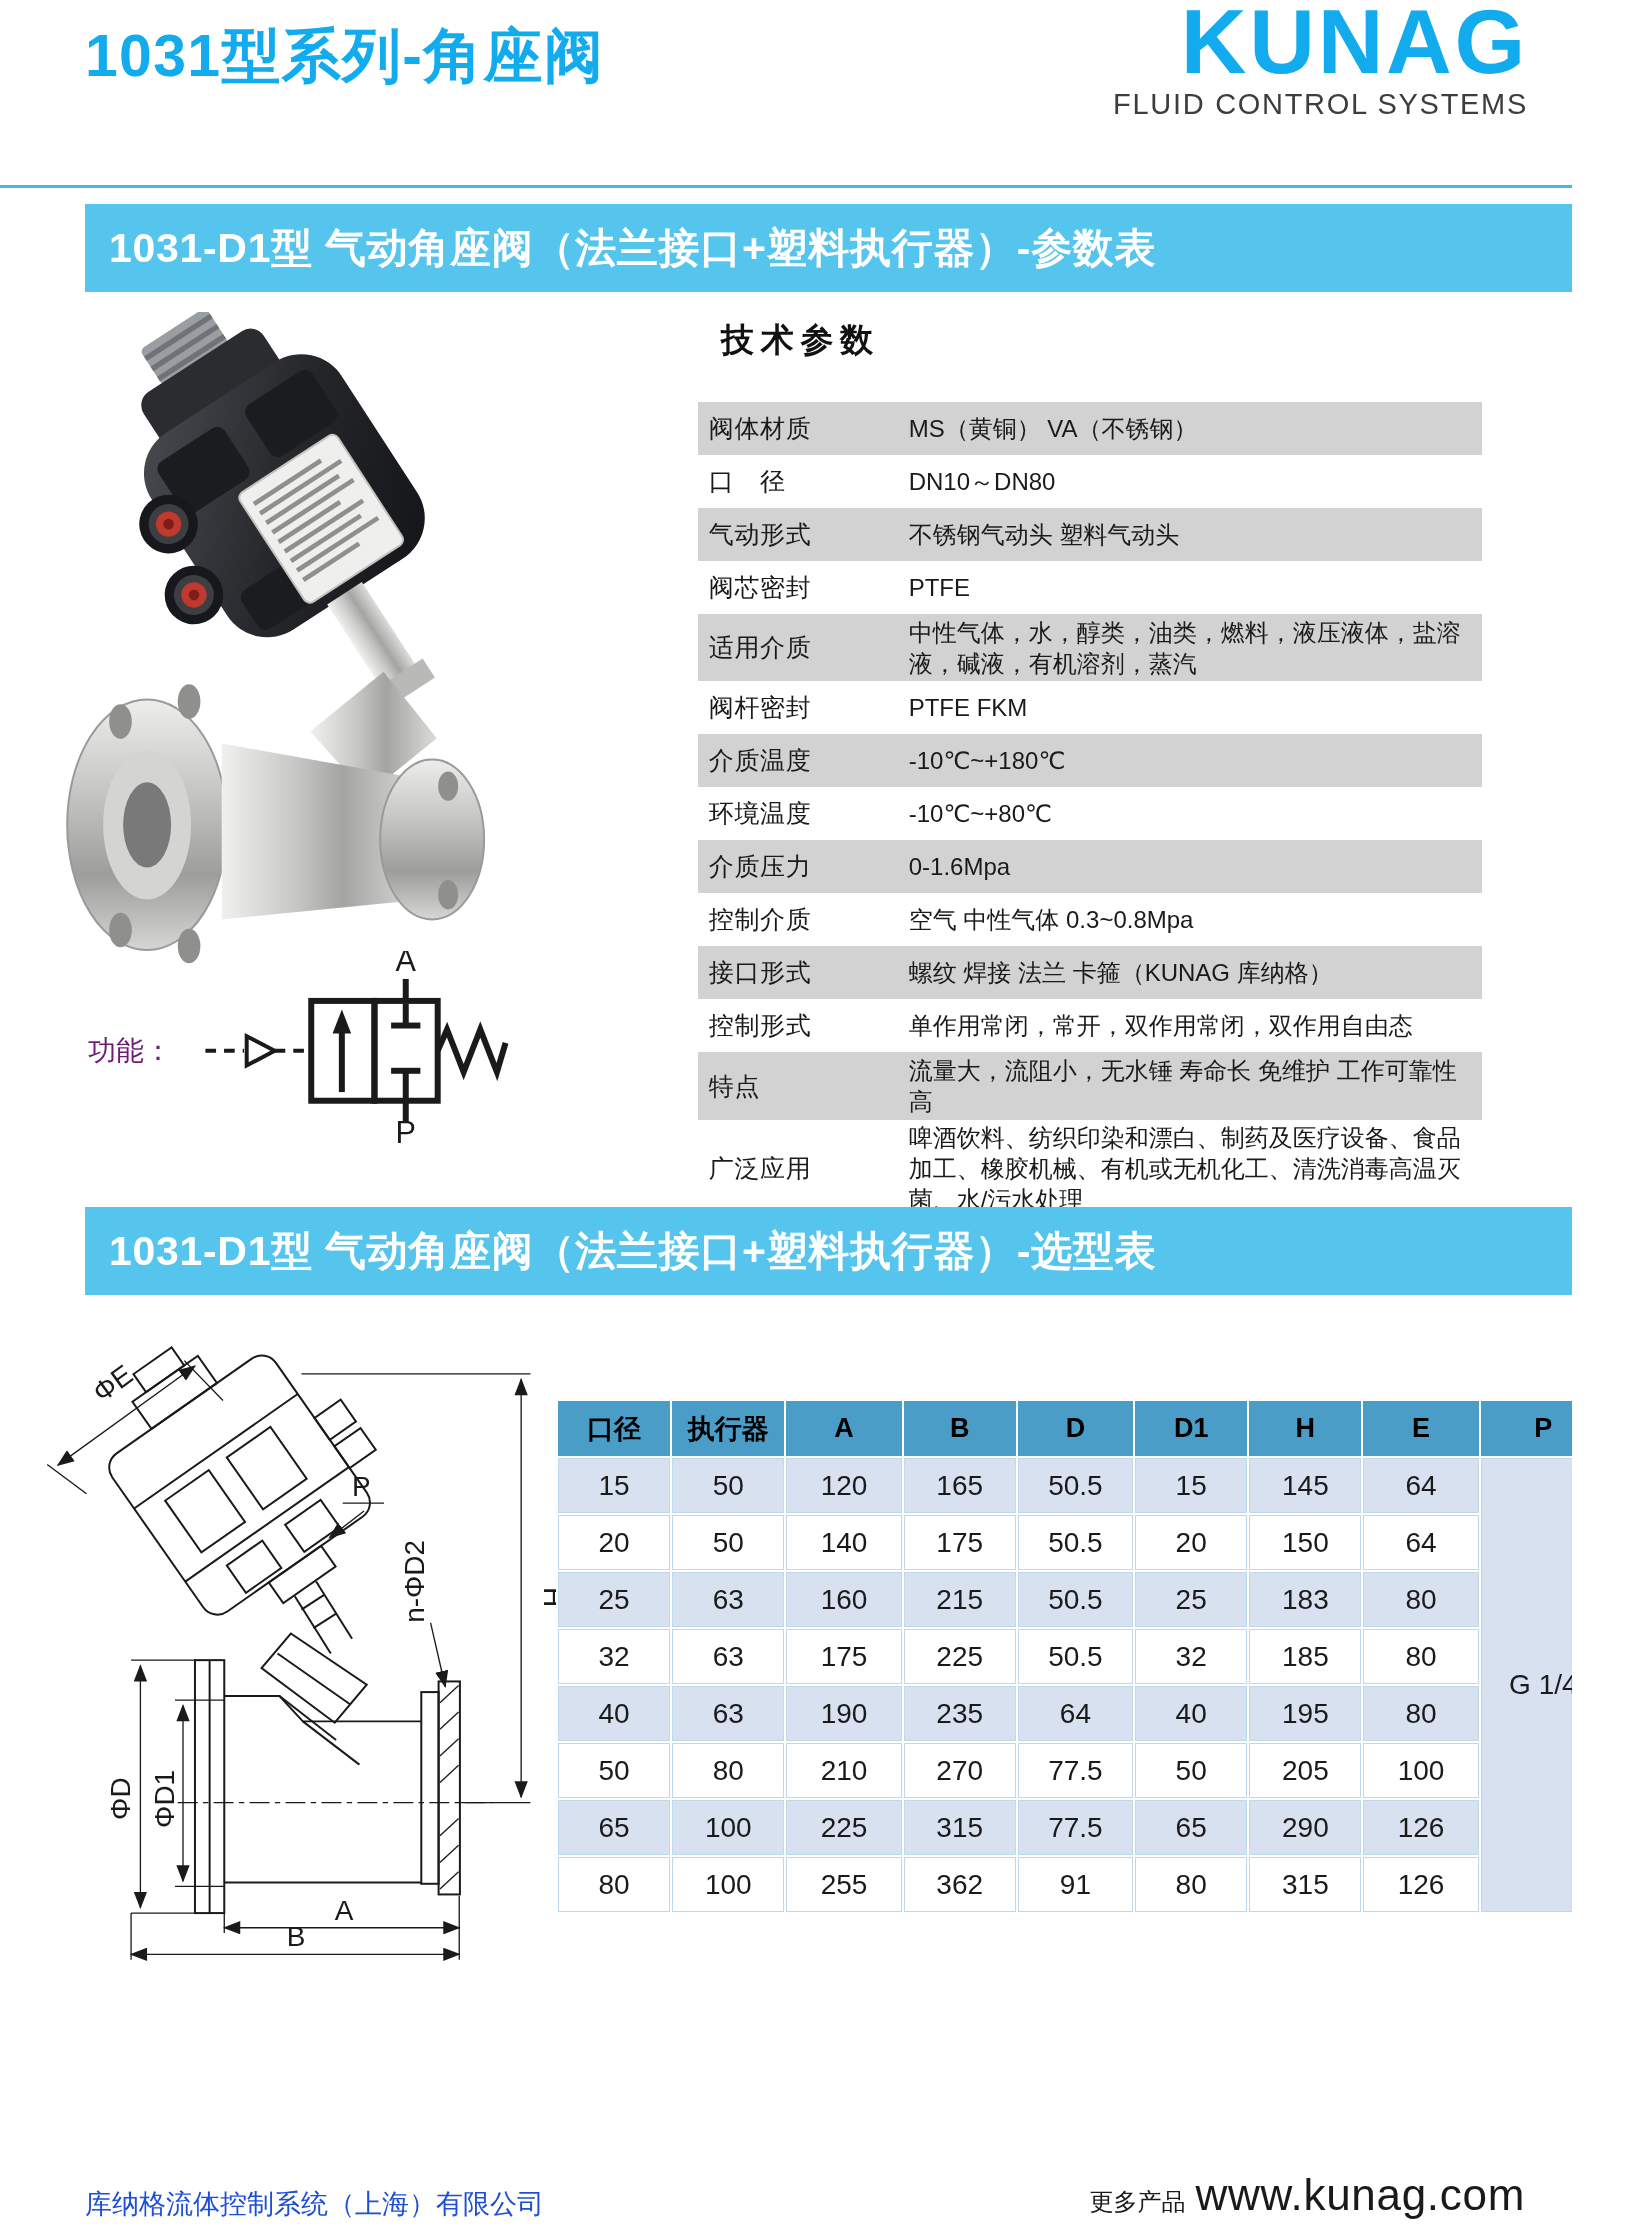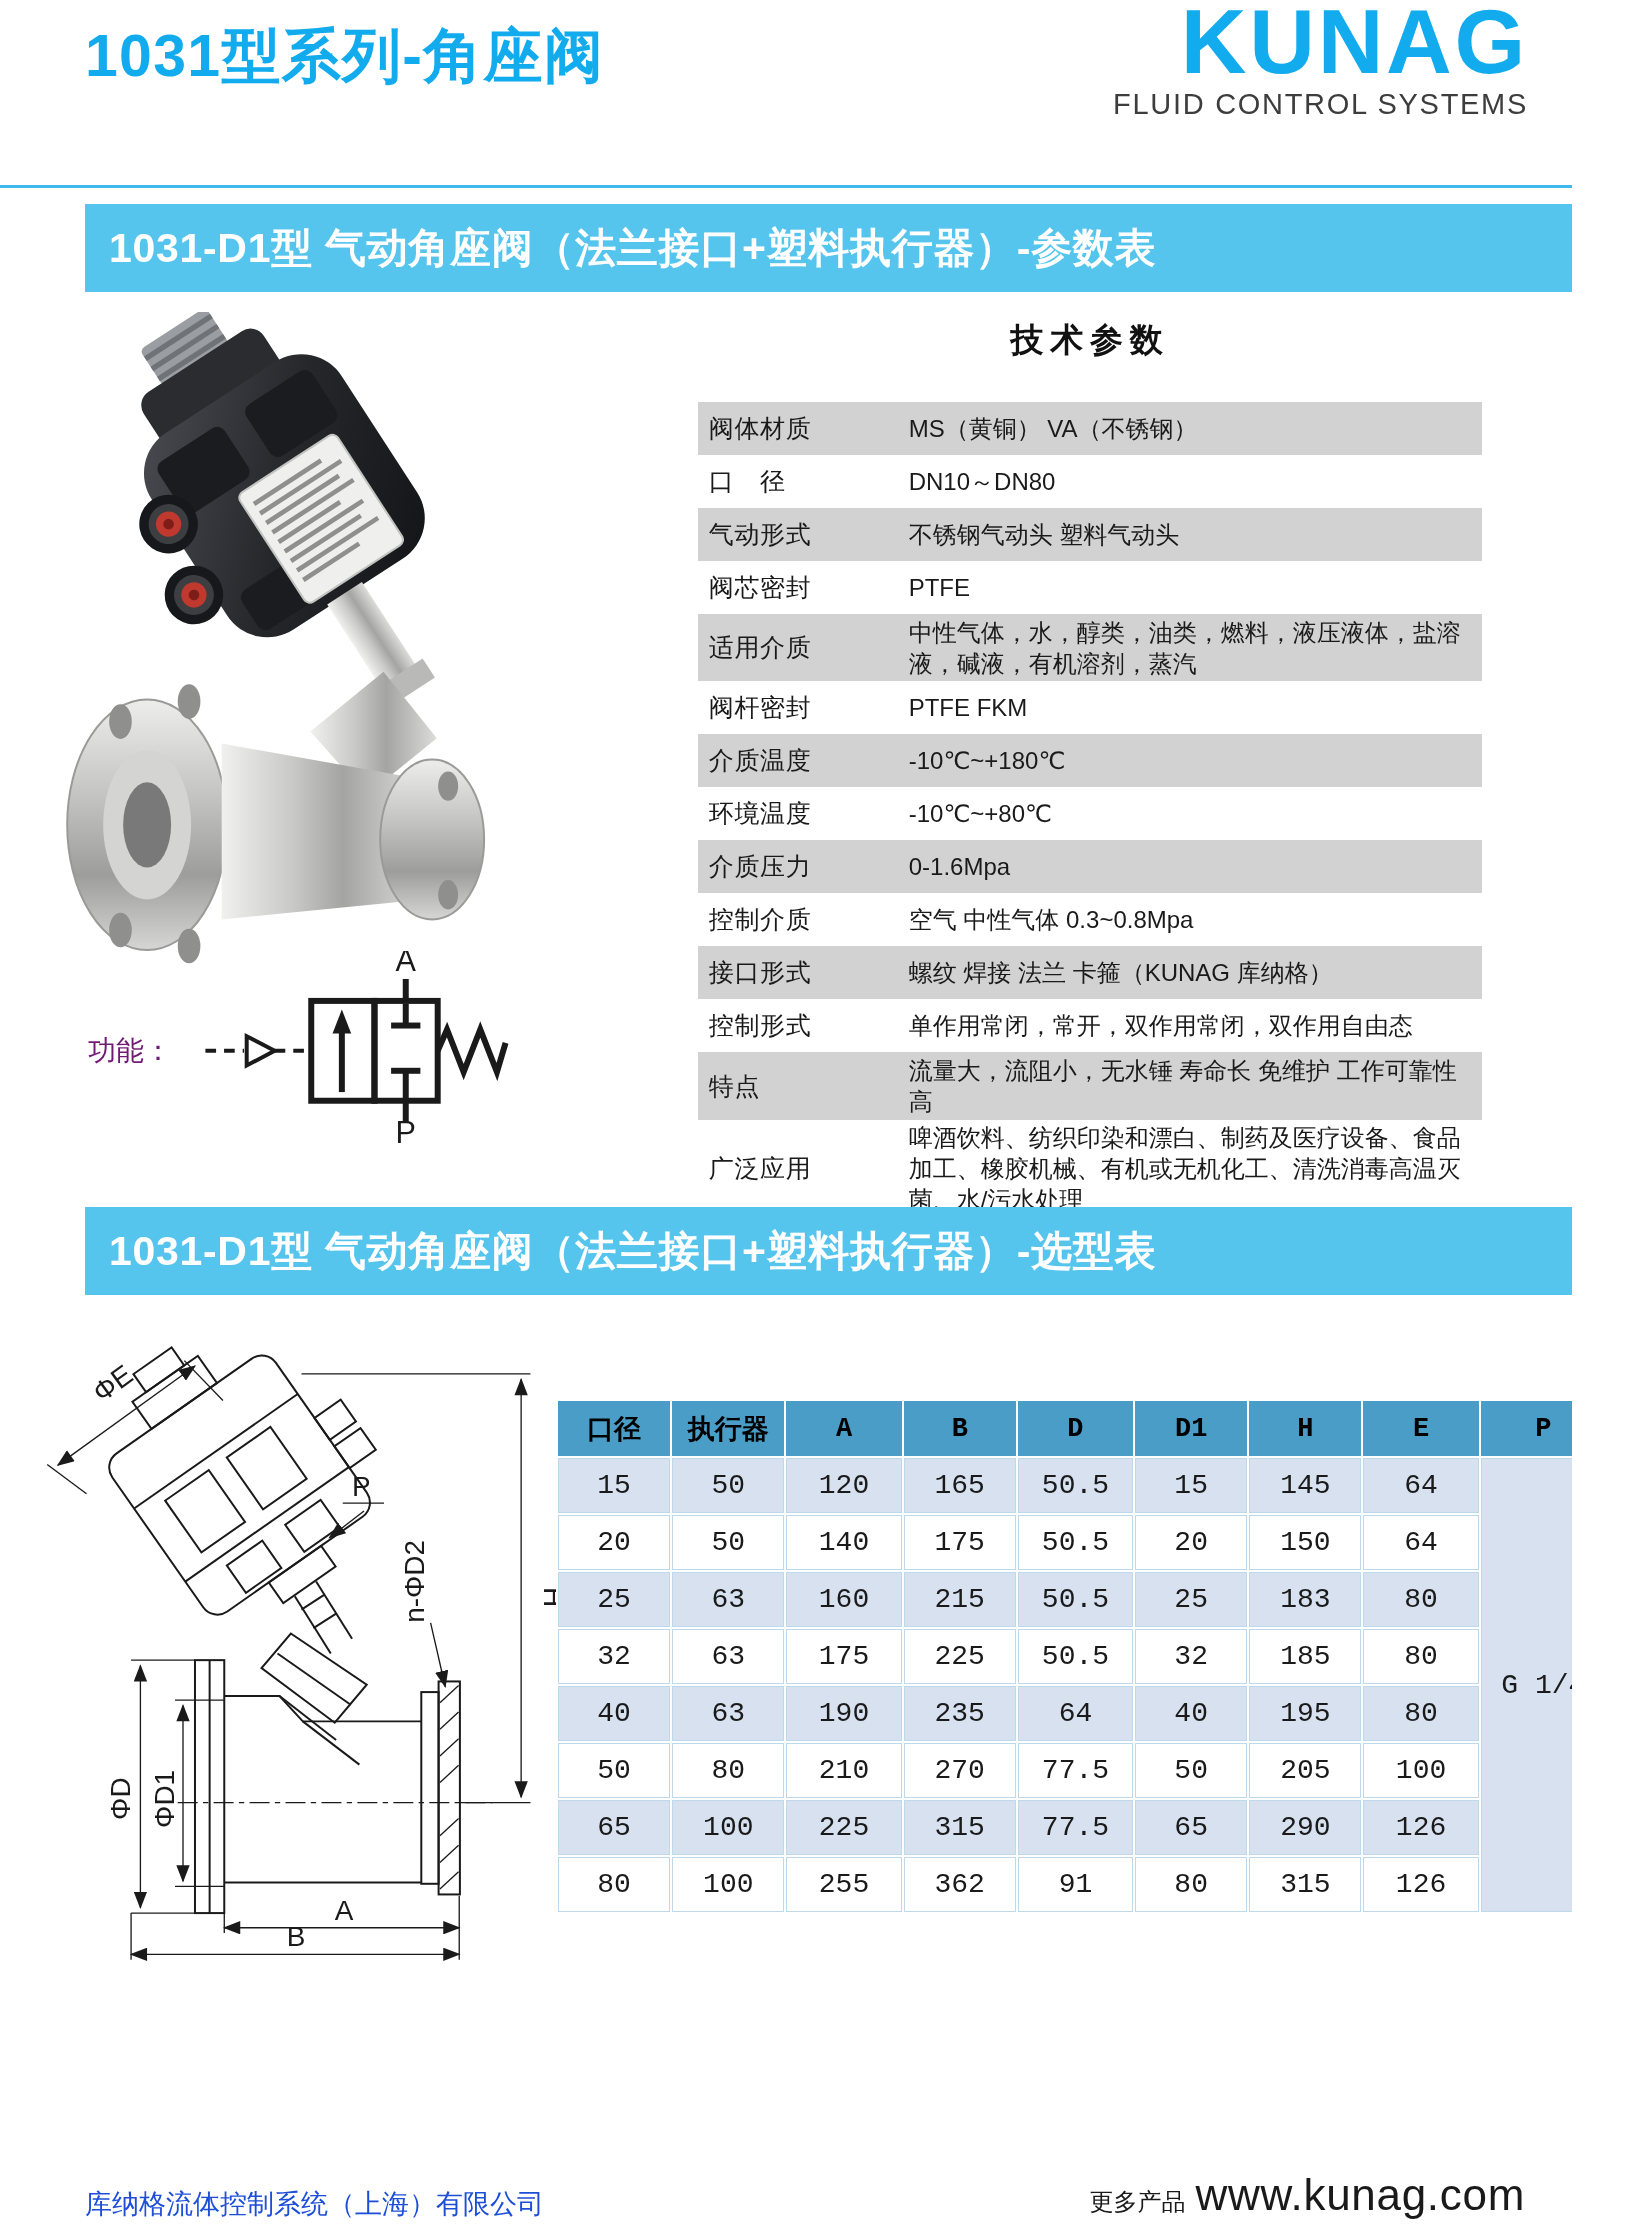--- a/index.html
+++ b/index.html
@@ -14,40 +14,40 @@
   .divider{position:absolute;left:0;top:185px;width:1651px;height:2.7px;background:#3FB9EB;}
 
   
   .banner{position:absolute;left:85px;width:1496px;height:88px;background:#56C5EE;color:#ffffff;
           font-size:41px;font-weight:bold;display:flex;align-items:center;padding-left:24px;
           box-sizing:border-box;letter-spacing:0.7px;}
   .banner1{top:204px;}
   .banner2{top:1207px;}
 
   
-  .tech-heading{position:absolute;left:698px;top:318px;width:784px;text-align:center;
+  .tech-heading{position:absolute;left:721px;top:318px;width:784px;text-align:left;
                 font-size:33px;font-weight:600;letter-spacing:6.7px;color:#111;}
   .param-table{position:absolute;left:698px;top:402px;width:784px;}
   .param-row{display:flex;min-height:53px;align-items:center;padding:2.7px 0;box-sizing:border-box;}
   .param-row:nth-child(odd){background:#D2D2D2;}
   .param-label{width:200px;padding-left:10.7px;font-size:25px;flex:none;letter-spacing:0.7px;}
   .param-value{flex:1;font-size:24px;line-height:31px;padding-right:14.7px;}
 
   
   .photo{position:absolute;left:47px;top:312px;}
   .func-label{position:absolute;left:88px;top:1032px;font-size:28px;color:#701a75;}
   .func-svg{position:absolute;left:200px;top:951px;}
 
   
   .drawing{position:absolute;left:23px;top:1322px;}
 
   
   .sel-table{position:absolute;left:556px;top:1399px;width:1052px;border-collapse:separate;
              border-spacing:2.7px;table-layout:fixed;
-             font-family:Liberation Mono, monospace;}
+             font-family:Liberation Sans, sans-serif;}
   .sel-table th{background:#4A9DC6;height:55px;font-size:27px;font-weight:bold;color:#000;padding:0;}
   .sel-table td{height:53px;font-size:28px;text-align:center;vertical-align:middle;
                 border:1.3px solid #BFD9EC;padding:0;background:#ffffff;}
   .sel-table tbody tr:nth-child(odd) td{background:#D7E1F0;}
   .sel-table td.pcell{background:#D7E1F0;}
 
   
   .footer-left{position:absolute;left:85px;top:2186px;font-size:27px;color:#1d4ed8;}
   .footer-right{position:absolute;right:47px;top:2170px;display:flex;align-items:baseline;gap:10px;}
   .footer-more{font-size:24px;color:#1a1a1a;}

